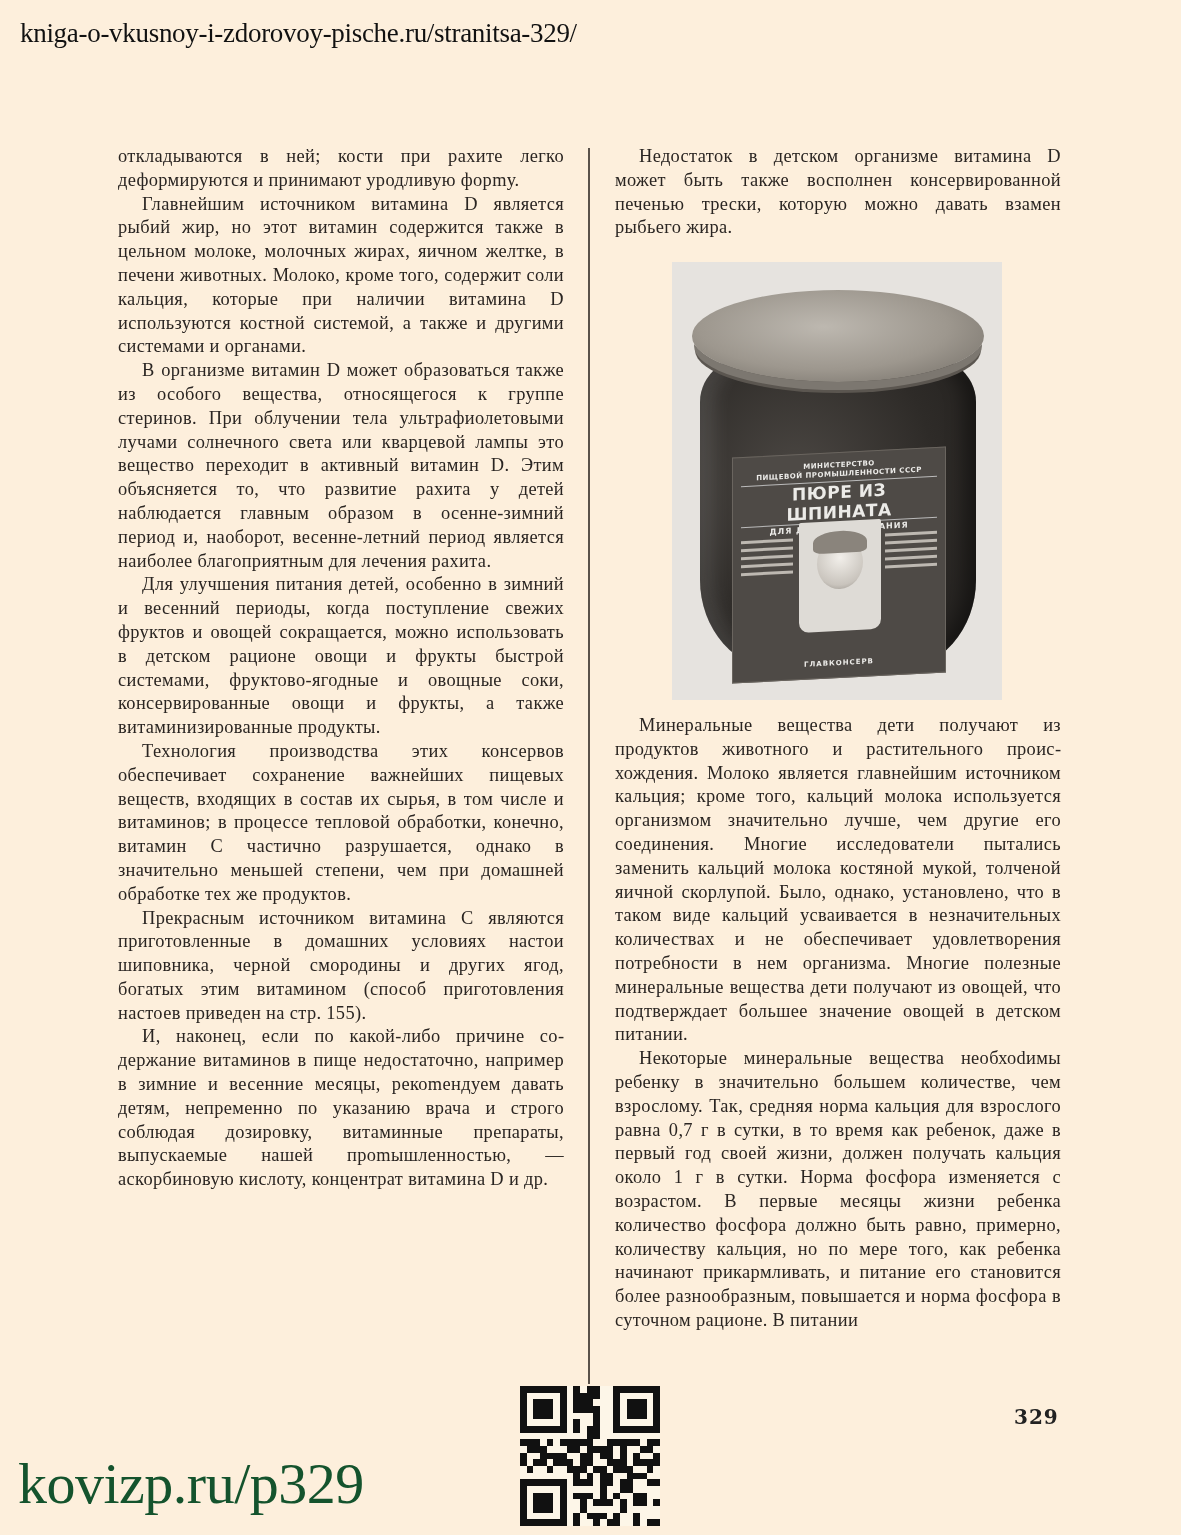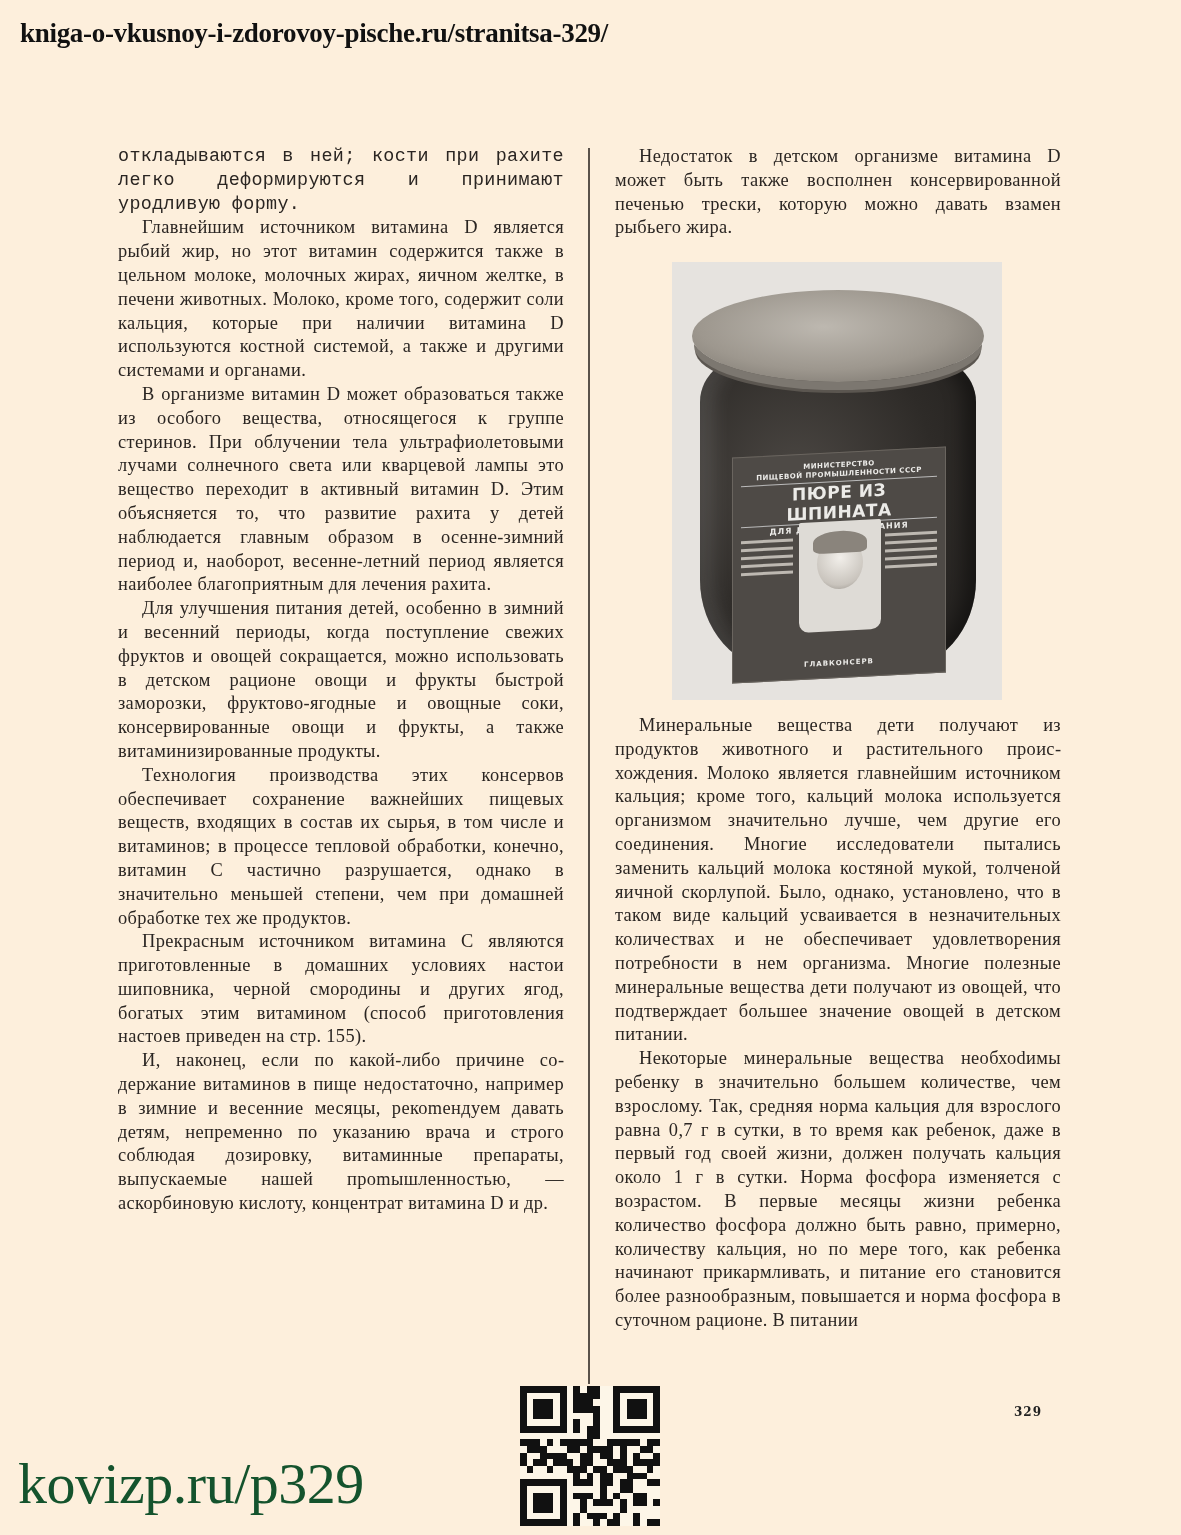--- a/index.html
+++ b/index.html
@@ -8,35 +8,34 @@
     background: #fdefdc;
     position: relative;
     overflow: hidden;
     font-family: "Liberation Serif", "DejaVu Serif", serif;
     color: #2a2522;
   }
   .top-url {
     position: absolute; left: 20px; top: 18px;
     font-size: 27px; color: #111;
     letter-spacing: -0.3px;
-    font-weight: bold;
   }
   .column {
     position: absolute; top: 145px;
     width: 446px;
     font-size: 18.4px;
     line-height: 23.8px;
     text-align: justify;
     text-align-last: left;
     letter-spacing: 0.35px;
   }
   .col-left { left: 118px; }
   .col-right { left: 615px; }
   .column p { margin: 0; text-indent: 24px; hyphens: manual; }
-  .column p.noindent { text-indent: 0; font-family: Liberation Mono, monospace; }
+  .column p.noindent { text-indent: 0; }
   .divider {
     position: absolute; left: 588px; top: 148px;
     width: 2px; height: 1236px;
     background: #5a524a;
   }
   .figure {
     position: absolute; left: 672px; top: 262px;
     width: 330px; height: 438px;
     background: #e6e3df;
     overflow: hidden;
@@ -85,21 +84,21 @@
     border-radius: 50% 50% 20% 20%;
     background: #8a847c;
   }
   .side-text { position: absolute; top: 78px; width: 52px; }
   .side-text.left { left: 8px; }
   .side-text.right { right: 8px; }
   .side-text span { display: block; height: 3px; margin: 5px 0; background: #bdb8b1; }
   .label-brand { position: absolute; bottom: 10px; left: 0; right: 0; font-size: 7px; letter-spacing: 1px; }
   .page-number {
     position: absolute; left: 1014px; top: 1405px;
-    font-size: 12px; font-weight: bold; letter-spacing: 1px;
+    font-size: 20px; font-weight: bold; letter-spacing: 1px;
     font-family: "DejaVu Serif", serif;
     color: #222;
   }
   .bottom-url {
     position: absolute; left: 18px; top: 1450px;
     font-size: 58px; color: #14532d; letter-spacing: -0.5px;
   }
   .qr {
     position: absolute; left: 520px; top: 1386px;
     width: 140px; height: 140px;
@@ -109,21 +108,21 @@
 </style>
 </head>
 <body>
 
 <div class="top-url">kniga-o-vkusnoy-i-zdorovoy-pische.ru/stranitsa-329/</div>
 
 <div class="column col-left">
   <p class="noindent">откладываются в ней; кости при рахите легко деформируются и принимают уродливую фор­mу.</p>
   <p>Главнейшим источником витамина D явля­ется рыбий жир, но этот витамин содержится также в цельном молоке, молочных жирах, яичном желтке, в печени животных. Молоко, кроме того, содержит соли кальция, которые при наличии витамина D используются костной системой, а также и другими системами и орга­нами.</p>
   <p>В организме витамин D может образоваться также из особого вещества, относящегося к группе стеринов. При облучении тела ультра­фиолетовыми лучами солнечного света или кварцевой лампы это вещество переходит в ак­тивный витамин D. Этим объясняется то, что развитие рахита у детей наблюдается главным образом в осенне-зимний период и, наоборот, весенне-летний период является наиболее благоприятным для лечения рахита.</p>
-  <p>Для улучшения питания детей, особенно в зимний и весенний периоды, когда поступле­ние свежих фруктов и овощей сокращается, можно использовать в детском рационе овощи и фрукты быстрой заморозки, фруктово-ягод­ные и овощные соки, консервированные овощи и фрукты, а также витаминизированные про­дукты.</p>
+  <p>Для улучшения питания детей, особенно в зимний и весенний периоды, когда поступле­ние свежих фруктов и овощей сокращается, можно использовать в детском рационе овощи и фрукты быстрой системами, фруктово-ягод­ные и овощные соки, консервированные овощи и фрукты, а также витаминизированные про­дукты.</p>
   <p>Технология производства этих консервов обеспечивает сохранение важнейших пищевых веществ, входящих в состав их сырья, в том числе и витаминов; в процессе тепловой обра­ботки, конечно, витамин С частично разрушает­ся, однако в значительно меньшей степени, чем при домашней обработке тех же продуктов.</p>
   <p>Прекрасным источником витамина С явля­ются приготовленные в домашних условиях настои шиповника, черной смородины и других ягод, богатых этим витамином (способ приго­товления настоев приведен на стр. 155).</p>
   <p>И, наконец, если по какой-либо причине со­держание витаминов в пище недостаточно, например в зимние и весенние месяцы, реко­mендуем давать детям, непременно по указа­нию врача и строго соблюдая дозировку, вита­минные препараты, выпускаемые нашей про­mышленностью, — аскорбиновую кислоту, кон­центрат витамина D и др.</p>
 </div>
 
 <div class="divider"></div>
 
 <div class="column col-right">
   <p>Недостаток в детском организме витамина D может быть также восполнен консервирован­ной печенью трески, которую можно давать взамен рыбьего жира.</p>
 </div>

